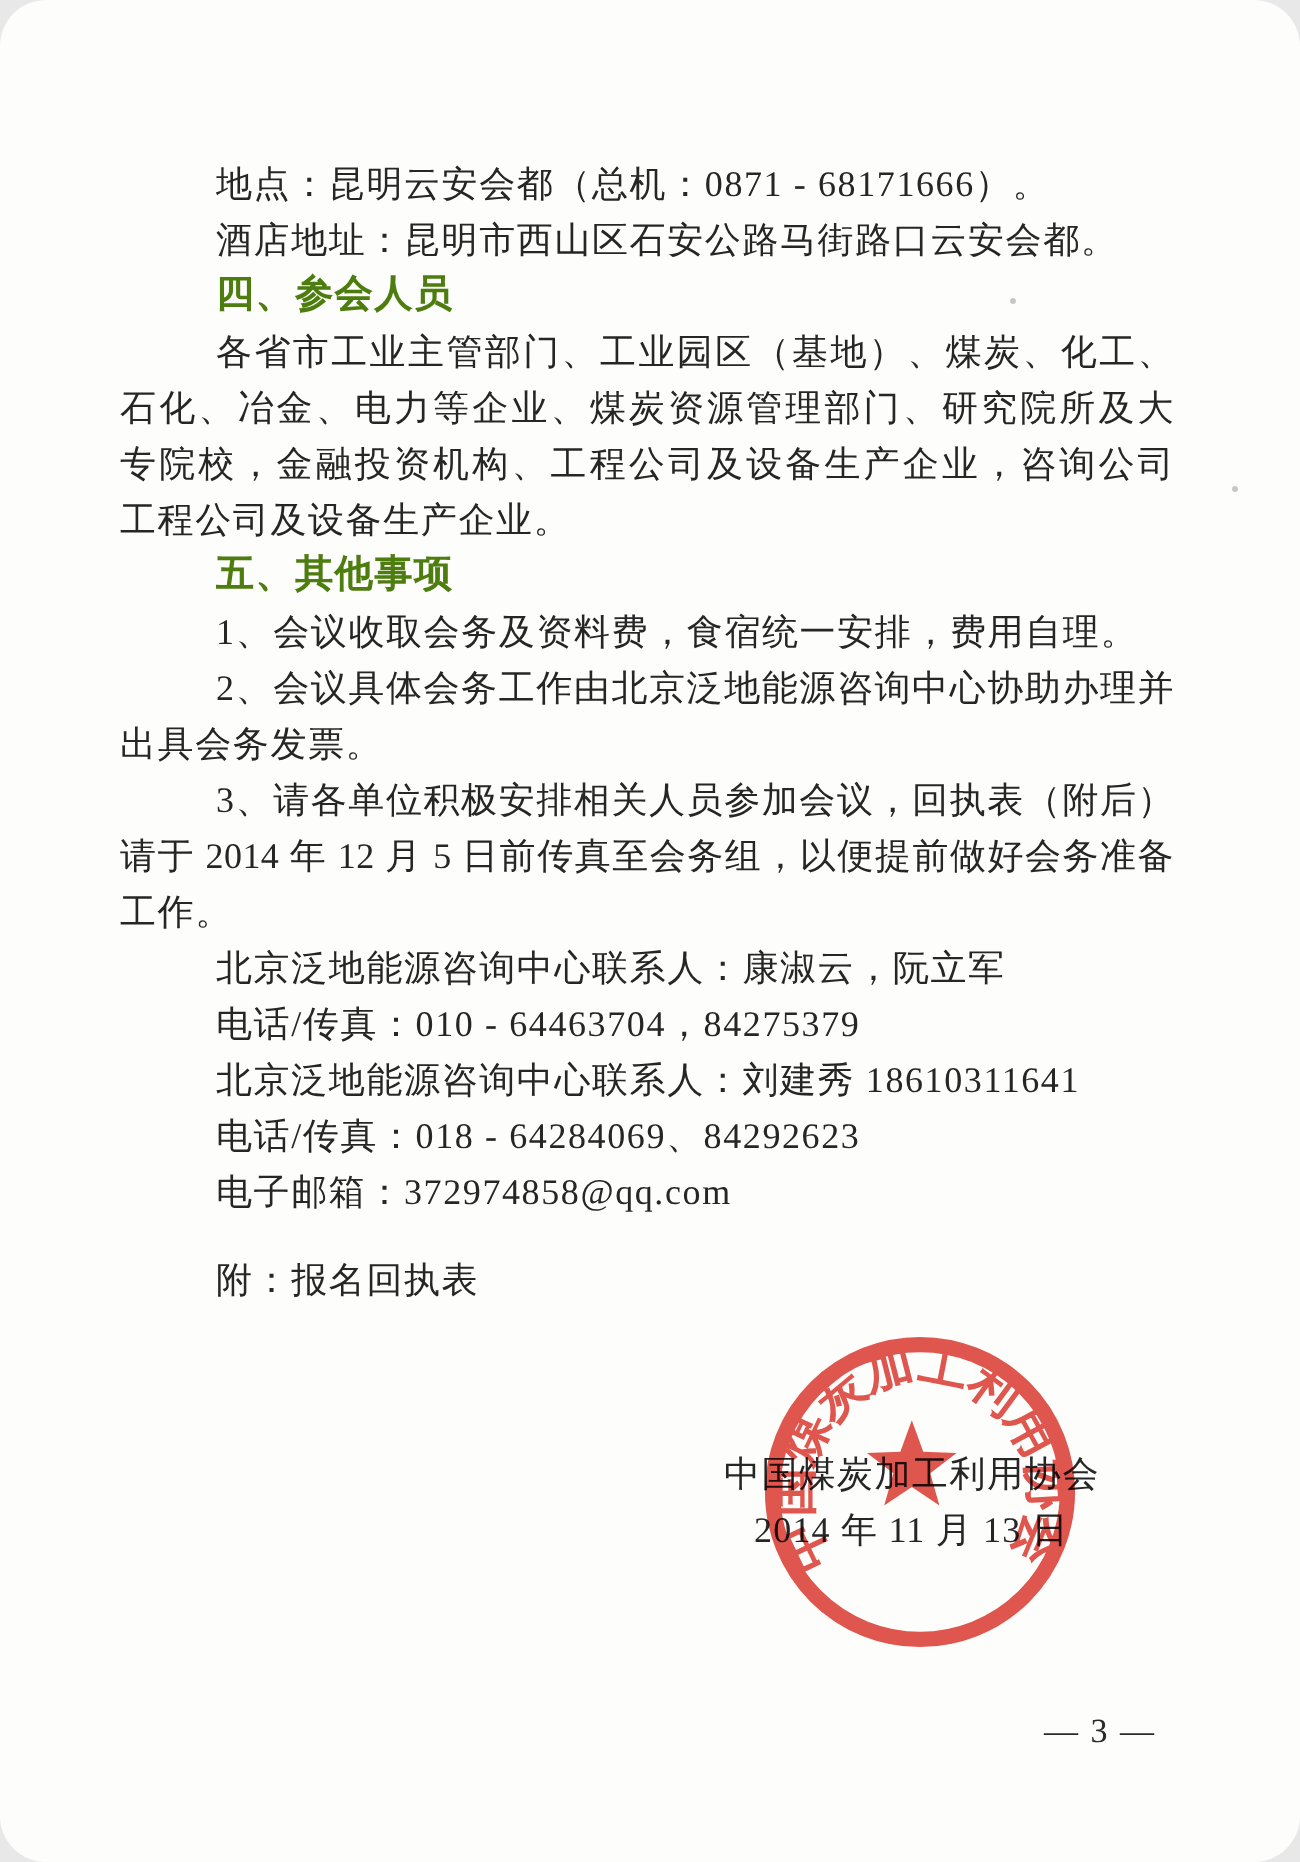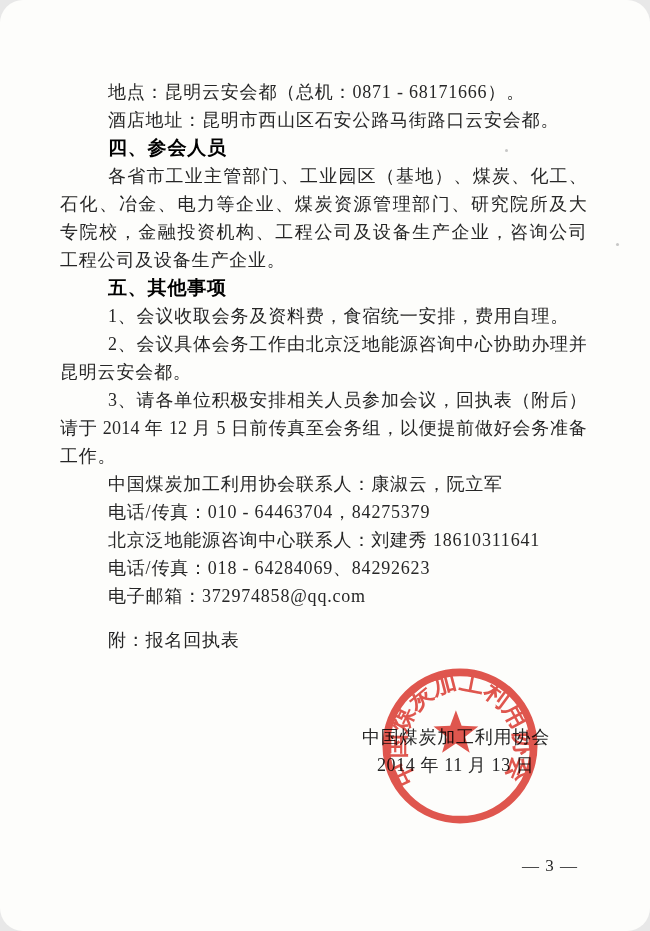--- a/index.html
+++ b/index.html
@@ -30,21 +30,21 @@
   .fill {
     white-space:normal;
     text-align:justify;
     text-align-last:justify;
     text-justify:inter-character;
     letter-spacing:0.2px;
   }
   .bold {
     font-weight:bold;
     font-size:19px;
-    color:#000000;
+    color:#4d7c0f;
   }
   .attachment { margin-top:16px; }
   .sig-org {
     position:absolute;
     left:362px; top:723px;
     height:28px; line-height:28px;
     font-size:18px; letter-spacing:0.8px;
     white-space:nowrap;
   }
   .sig-date {
@@ -89,25 +89,25 @@
     <p class="line indent">地点：昆明云安会都（总机：0871 - 68171666）。</p>
     <p class="line indent">酒店地址：昆明市西山区石安公路马街路口云安会都。</p>
     <p class="line indent bold">四、参会人员</p>
     <p class="line indent fill">各省市工业主管部门、工业园区（基地）、煤炭、化工、</p>
     <p class="line fill">石化、冶金、电力等企业、煤炭资源管理部门、研究院所及大</p>
     <p class="line fill">专院校，金融投资机构、工程公司及设备生产企业，咨询公司</p>
     <p class="line">工程公司及设备生产企业。</p>
     <p class="line indent bold">五、其他事项</p>
     <p class="line indent">1、会议收取会务及资料费，食宿统一安排，费用自理。</p>
     <p class="line indent fill">2、会议具体会务工作由北京泛地能源咨询中心协助办理并</p>
-    <p class="line">昆明云安会都。</p>
+    <p class="line">出具会务发票。</p>
     <p class="line indent fill">3、请各单位积极安排相关人员参加会议，回执表（附后）</p>
     <p class="line fill">请于 2014 年 12 月 5 日前传真至会务组，以便提前做好会务准备</p>
     <p class="line">工作。</p>
-    <p class="line indent">中国煤炭加工利用协会联系人：康淑云，阮立军</p>
+    <p class="line indent">北京泛地能源咨询中心联系人：康淑云，阮立军</p>
     <p class="line indent">电话/传真：010 - 64463704，84275379</p>
     <p class="line indent">北京泛地能源咨询中心联系人：刘建秀 18610311641</p>
     <p class="line indent">电话/传真：018 - 64284069、84292623</p>
     <p class="line indent">电子邮箱：372974858@qq.com</p>
     <p class="line indent attachment">附：报名回执表</p>
   </div>
 
   <div class="sig-org">中国煤炭加工利用协会</div>
   <div class="sig-date">2014 年 11 月 13 日</div>
 

